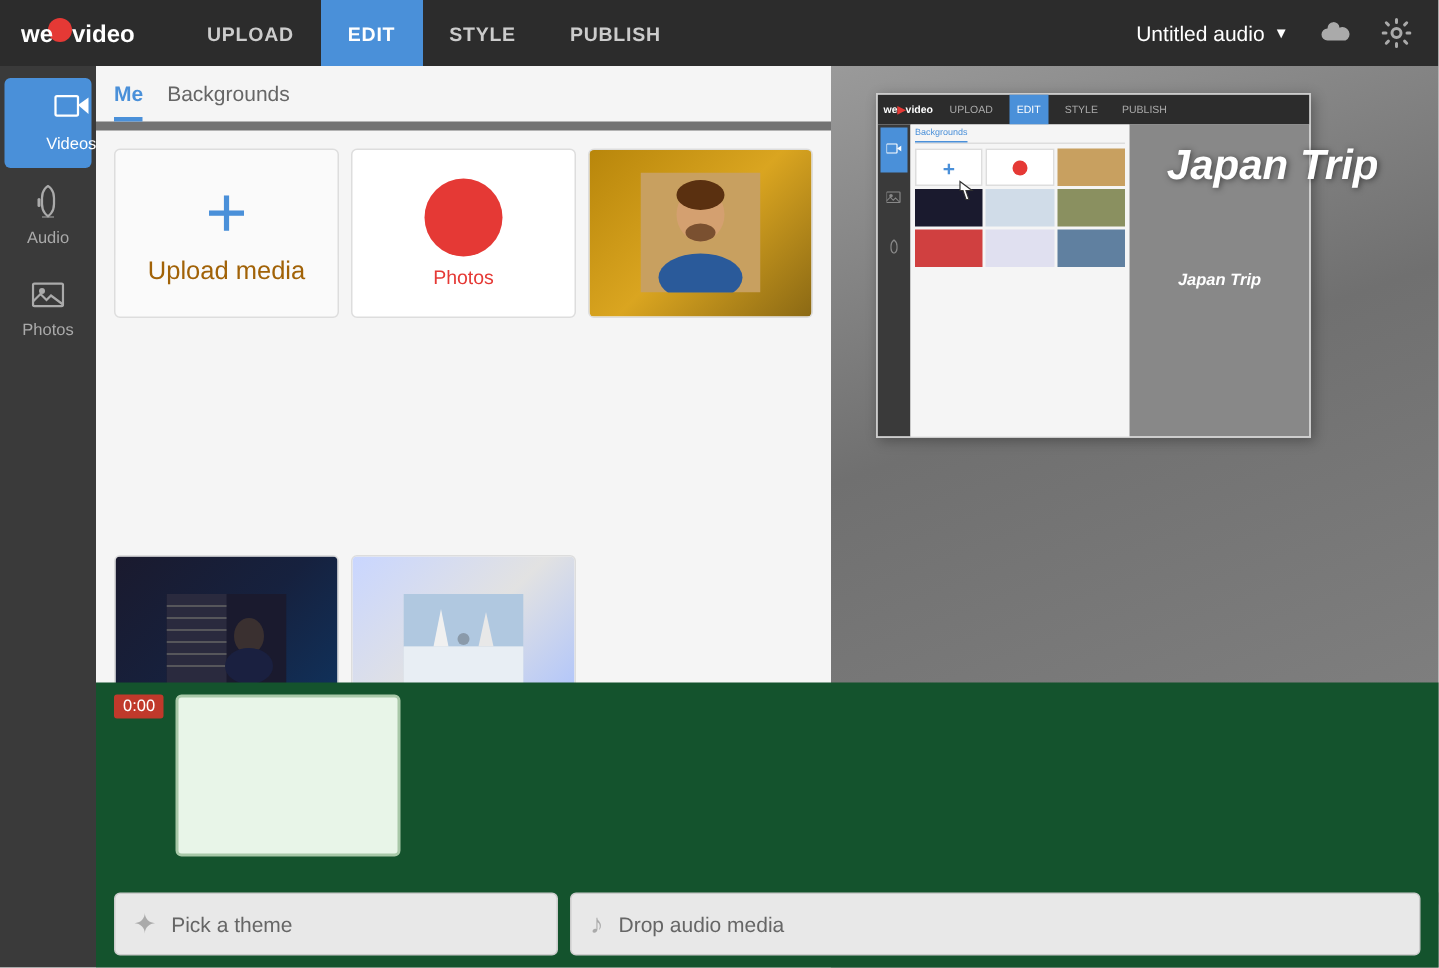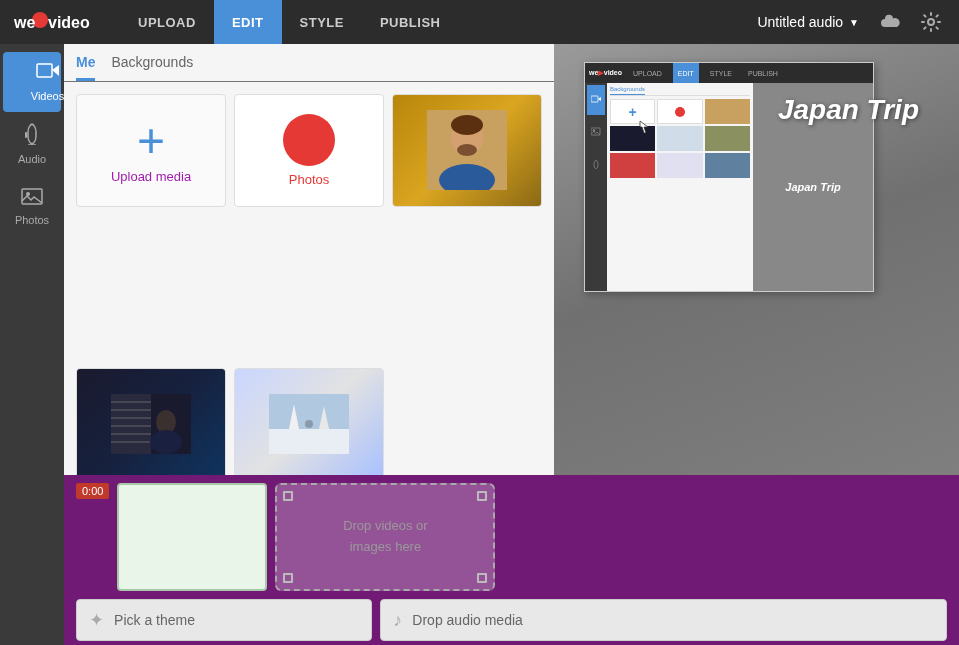--- a/index.html
+++ b/index.html
@@ -99,21 +99,21 @@
       flex-direction: column;
       flex-shrink: 0;
     }
 
     
     .media-tabs {
       display: flex;
       padding: 10px 12px 0;
       gap: 16px;
       background: #f5f5f5;
-      border-bottom: 1px solid #737373;
+      border-bottom: 6px solid #737373;
     }
     .media-tab {
       font-size: 14px;
       color: #666;
       cursor: pointer;
       padding-bottom: 8px;
       border-bottom: 3px solid transparent;
     }
     .media-tab.active {
       color: #4a90d9;
@@ -143,21 +143,21 @@
       overflow: hidden;
       position: relative;
     }
     .upload-cell { background: #fafafa; }
     .upload-plus {
       color: #4a90d9;
       font-size: 48px;
       line-height: 1;
       margin-bottom: 4px;
     }
-    .upload-label { color: #a21caf; font-size: 13px; }
+    .upload-label { color: #a16207; font-size: 17px; }
     .record-circle {
       width: 52px;
       height: 52px;
       background: #e53935;
       border-radius: 50%;
       margin-bottom: 6px;
     }
     .record-label { color: #e53935; font-size: 13px; }
 
     
@@ -601,39 +601,30 @@
               <polygon points="9,2 9,16 17,9" fill="currentColor"></polygon>
             </svg>
         </div>
       </div>
     </div>
 
   </div>
 
 </div>
 
-<div style="position:absolute; bottom:0; left:64px; right:0; height:170px; background:#701a75; padding:8px 12px 8px 12px; display:flex; flex-direction:column; gap:6px;">
+<div style="position:absolute; bottom:0; left:64px; right:0; height:190px; background:#14532d; padding:8px 12px 8px 12px; display:flex; flex-direction:column; gap:6px;">
 
   <div style="display:flex; align-items:flex-start; gap:8px; flex:1;">
     <span style="background:#c0392b; color:#fff; font-size:11px; padding:2px 6px; border-radius:2px; flex-shrink:0; align-self:flex-start;">0:00</span>
 
     <div style="display:flex; gap:8px; flex:1; align-items:flex-start; margin-top:0;">
 
       <div style="width:150px; height:108px; background:#e8f5e8; border:2px solid #a8c8a8; border-radius:4px; flex-shrink:0;">
       </div>
 
-      <div style="width:220px; height:108px; border:2px dashed #aaa; border-radius:6px; display:flex; flex-direction:column; align-items:center; justify-content:center; color:#999; font-size:13px; text-align:center; line-height:1.6; background:rgba(255,255,255,0.25); flex-shrink:0; position:relative;">
-
-        <div style="position:absolute; top:6px; left:6px; width:10px; height:10px; border:2px solid #bbb; border-radius:1px;"></div>
-        <div style="position:absolute; top:6px; right:6px; width:10px; height:10px; border:2px solid #bbb; border-radius:1px;"></div>
-        <div style="position:absolute; bottom:6px; left:6px; width:10px; height:10px; border:2px solid #bbb; border-radius:1px;"></div>
-        <div style="position:absolute; bottom:6px; right:6px; width:10px; height:10px; border:2px solid #bbb; border-radius:1px;"></div>
-        <span style="white-space:pre-line;">Drop videos or
-images here</span>
-      </div>
 
     </div>
   </div>
 
   <div class="bottom-bars">
     <div class="theme-bar">
       <span class="theme-icon">✦</span>
       <span class="theme-label">Pick a theme</span>
     </div>
     <div class="audio-bar">

